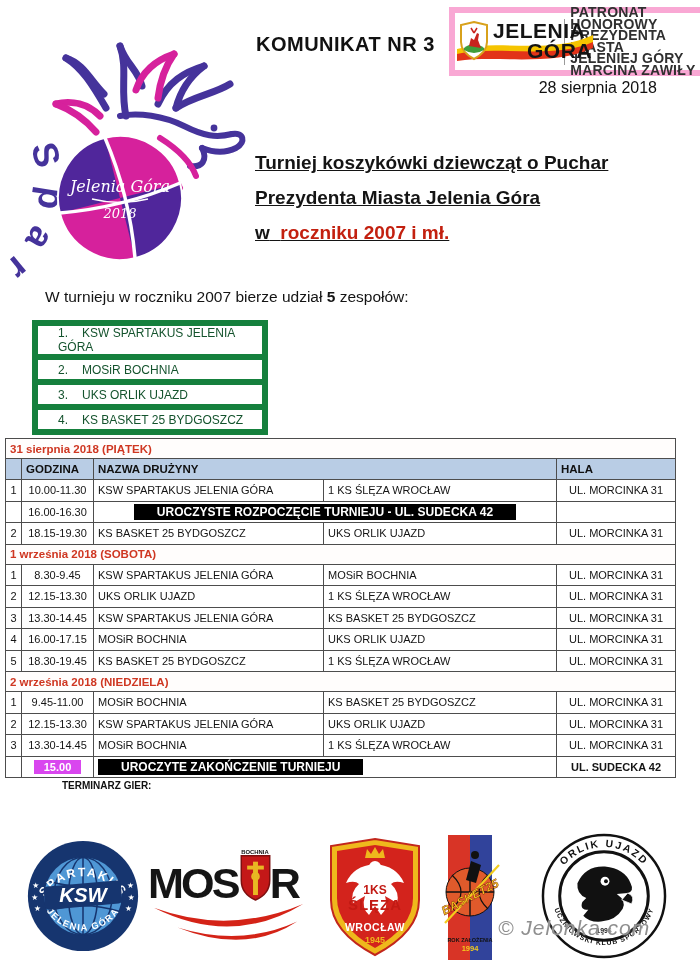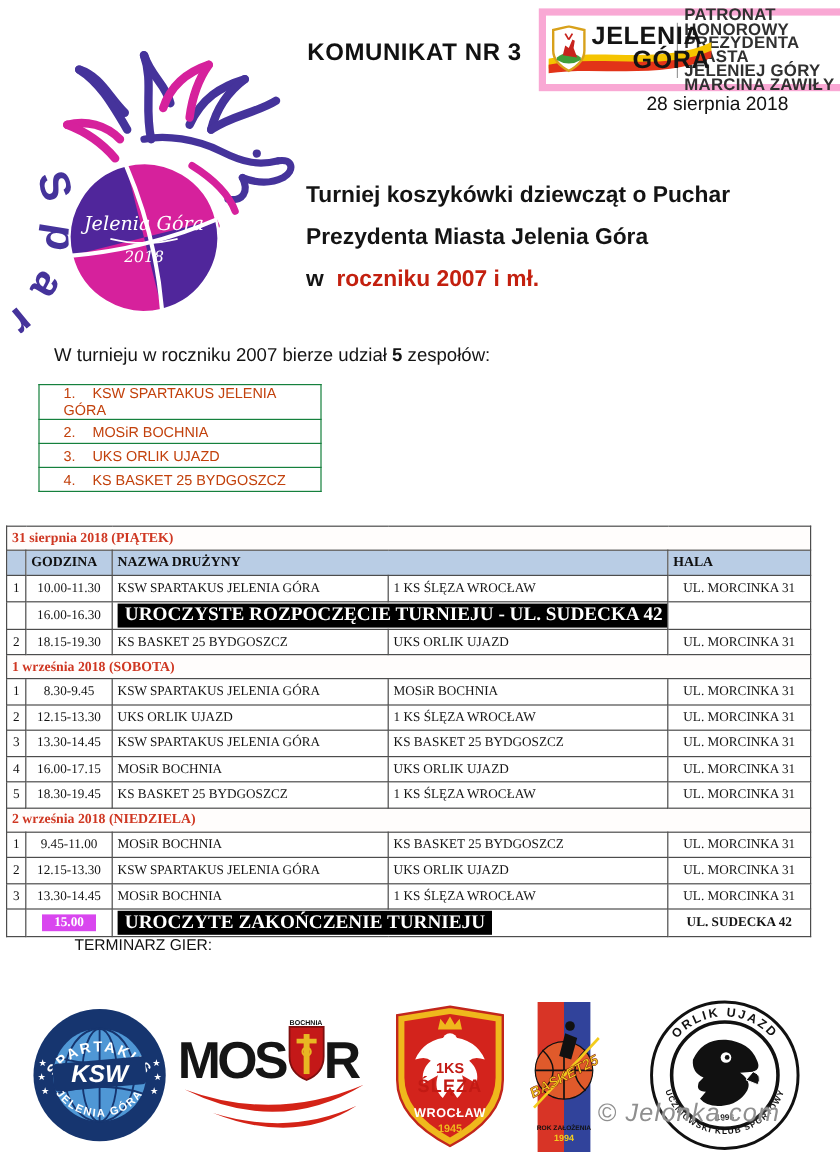--- a/index.html
+++ b/index.html
@@ -21,38 +21,38 @@
 
   
   .main-title{font-size:19px;font-weight:bold;line-height:35px;color:#141414;}
   .red-txt{color:#c3200f;}
 
   .intro{font-size:15.5px;color:#141414;}
   .intro b{font-weight:bold;}
 
   
   .teams-table{width:236px;border-collapse:collapse;}
-  .teams-table td{border:1px solid #15803d;height:19px;font-size:12px;padding:0 0 0 20px;color:#c2410c;}
+  .teams-table td{border:6px solid #15803d;height:19px;font-size:12px;padding:0 0 0 20px;color:#14532d;}
   .teams-table .num{display:inline-block;width:24px;}
 
   
-  .schedule{border-collapse:collapse;table-layout:fixed;width:670px;font-family:Liberation Serif, serif;}
+  .schedule{border-collapse:collapse;table-layout:fixed;width:670px;}
   .schedule td,.schedule th{border:1px solid #4d4d4d;padding:1px 4px;overflow:hidden;white-space:nowrap;}
   .date-row td{height:17px;color:#cf3722;font-weight:bold;font-size:11.5px;background:#fffdfc;}
   .head-row th{height:18px;background:#b9cde5;font-size:11.5px;color:#101010;text-align:left;}
   .head-row th.c{text-align:left;}
   .head-row th.lp-h{color:#8b3a2a;font-size:10px;padding:1px 18px;}
   .m-row td{height:18.5px;font-size:11px;color:#141414;}
   .cell-lp,.cell-time{text-align:center;}
   .cell-hall{color:#dc4a31;text-align:center;}
   .hall-bold{color:#111;font-weight:bold;text-align:center;font-size:11px;}
-  .band{display:inline-block;background:#000;color:#fff;font-weight:bold;font-size:16px;padding:1px 6px;}
+  .band{display:inline-block;background:#000;color:#fff;font-weight:bold;font-size:12px;padding:1px 23px;}
   .time-black{display:inline-block;background:#d946ef;color:#fff;font-weight:bold;font-size:11px;padding:1px 10px;}
   .c-center{text-align:center;}
-  .terminarz{font-size:13px;font-weight:normal;}
+  .terminarz{font-size:10px;font-weight:bold;}
 
   .watermark{font-size:21px;font-style:italic;color:#8f8f8f;text-shadow:0 0 2px #fff;letter-spacing:1px;}
 </style>
 </head>
 <body>
 
 <div class="page">
 
   <svg class="abs" style="left:8px;top:20px;" width="242" height="258" viewBox="0 0 242 258">
 
@@ -125,21 +125,21 @@
     <div class="patron-lines">
       <div>PATRONAT HONOROWY</div>
       <div>PREZYDENTA MIASTA</div>
       <div>JELENIEJ GÓRY</div>
       <div>MARCINA ZAWIŁY</div>
     </div>
   </div>
 
   <div class="abs doc-date" style="left:457px;top:79px;">28 sierpnia 2018</div>
 
-  <div class="abs main-title" style="left:255px;top:145px;width:430px;">
+  <div class="abs main-title" style="left:255px;top:145px;width:430px;text-decoration:underline;">
     <div>Turniej koszykówki dziewcząt o Puchar</div>
     <div>Prezydenta Miasta Jelenia Góra</div>
     <div>
       <span>w</span>&nbsp;
       <span class="red-txt">roczniku 2007 i mł.</span>
     </div>
   </div>
 
   <div class="abs intro" style="left:45px;top:288px;"><span>W turnieju w roczniku 2007 bierze udział </span><b>5</b><span> zespołów:</span></div>
 

